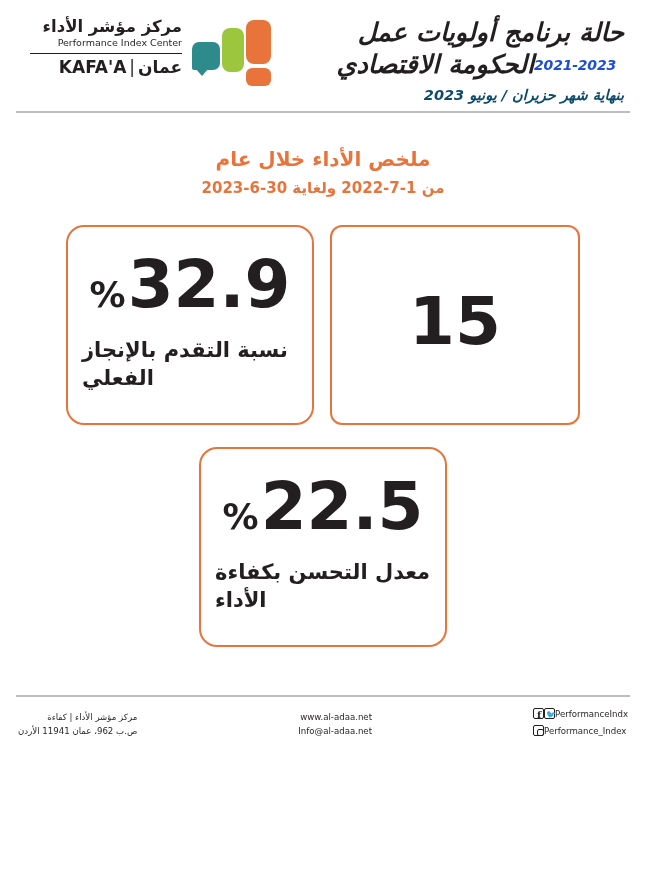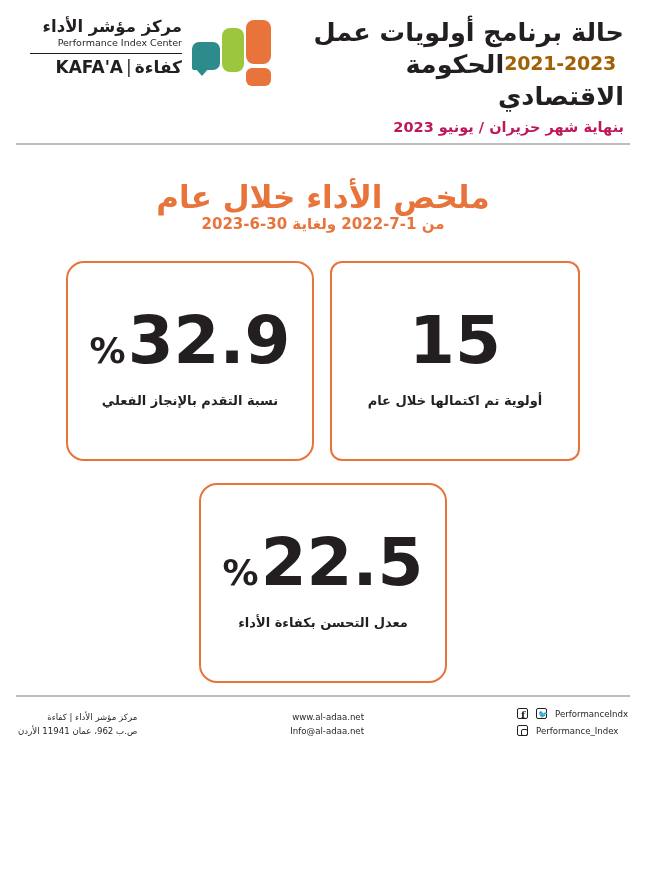--- a/index.html
+++ b/index.html
@@ -33,42 +33,43 @@
     justify-content: space-between;
     padding: 14px 18px 6px 18px;
     min-height: 108px;
   }
 
   .title-block {
     text-align: right;
     flex: 1;
     padding-right: 4px;
     padding-top: 2px;
+    font-style: italic;
   }
   .title-main {
     font-size: 25.5px;
     font-weight: bold;
     color: #231f20;
     line-height: 1.26;
     letter-spacing: -0.2px;
     direction: rtl;
   }
   .title-years {
-    font-size: 19px;
-    font-weight: bold;
-    color: #a16207;
+    font-size: 14px;
+    font-weight: bold;
+    color: #1d4ed8;
     display: inline-block;
     direction: ltr;
     margin-right: 8px;
     vertical-align: 3px;
   }
   .title-sub {
     font-size: 14.5px;
     font-weight: bold;
-    color: #be185d;
+    color: #0c4a6e;
     margin-top: 7px;
     direction: rtl;
   }
 
   
   .logo {
     width: 262px;
     display: flex;
     flex-direction: row;
     align-items: flex-start;
@@ -157,30 +158,31 @@
   .header-rule {
     height: 2px;
     background: #bcbec0;
     margin: 2px 16px 0 16px;
   }
 
   
   .summary-title {
     text-align: center;
     color: #e8743b;
-    font-size: 31px;
+    font-size: 20px;
     font-weight: bold;
     margin-top: 34px;
     direction: rtl;
   }
   .summary-range {
     text-align: center;
     color: #e8743b;
     font-size: 15px;
     font-weight: bold;
+    margin-top: 8px;
     direction: rtl;
   }
 
   
   .cards-row {
     display: flex;
     flex-direction: row-reverse;
     justify-content: center;
     gap: 16px;
     margin-top: 28px;
@@ -209,21 +211,21 @@
     align-items: baseline;
   }
   .card-value .pct {
     font-size: 36px;
     font-weight: bold;
     margin-right: 2px;
     order: -1;
   }
   .card-label {
     margin-top: 18px;
-    font-size: 13px;
+    font-size: 21px;
     font-weight: bold;
     color: #231f20;
     text-align: left;
     line-height: 1.35;
     direction: rtl;
   }
   .cards-row.single {
     margin-top: 22px;
   }
 
@@ -245,21 +247,21 @@
     color: #231f20;
   }
   .f-col { line-height: 1.65; }
   .f-ar { text-align: right; direction: rtl; }
   .f-web { text-align: right; direction: ltr; }
   .f-social { direction: ltr; text-align: left; }
   .f-social .srow {
     display: flex;
     flex-direction: row;
     align-items: center;
-    gap: 8px;
+    gap: 0;
     margin-bottom: 3px;
   }
   .sq {
     width: 11px; height: 11px;
     border: 1px solid #231f20;
     border-radius: 2px;
     display: inline-block;
     position: relative;
     flex: 0 0 auto;
   }
@@ -299,21 +301,21 @@
         <div class="lm-teal"></div>
         <div class="lm-green"></div>
         <div class="lm-orange-bar"></div>
         <div class="lm-orange-dot"></div>
       </div>
       <div class="logo-text">
         <div class="logo-ar">مركز مؤشر الأداء</div>
         <div class="logo-en">Performance Index Center</div>
         <div class="logo-rule"></div>
         <div class="logo-brand">
-          <span class="ar">كفاءة</span><span class="sep">|</span><span class="en">KAFA'A</span>
+          <span class="ar">عمان</span><span class="sep">|</span><span class="en">KAFA'A</span>
         </div>
       </div>
     </div>
 
     <div class="title-block">
       <div class="title-main">حالة برنامج أولويات عمل</div>
       <div class="title-main">
         <span class="title-years">2021-2023</span><span>الحكومة الاقتصادي</span>
       </div>
       <div class="title-sub">بنهاية  شهر حزيران / يونيو 2023</div>
@@ -333,21 +335,20 @@
         <span>32.9</span>
           <span class="pct">%</span>
       </div>
       <div class="card-label">نسبة التقدم بالإنجاز الفعلي</div>
     </div>
 
     <div class="card narrow">
       <div class="card-value">
         <span>15</span>
       </div>
-      <div class="card-label">أولوية تم اكتمالها خلال عام</div>
     </div>
 
   </div>
 
   <div class="cards-row single">
 
     <div class="card">
       <div class="card-value">
         <span>22.5</span>
           <span class="pct">%</span>

